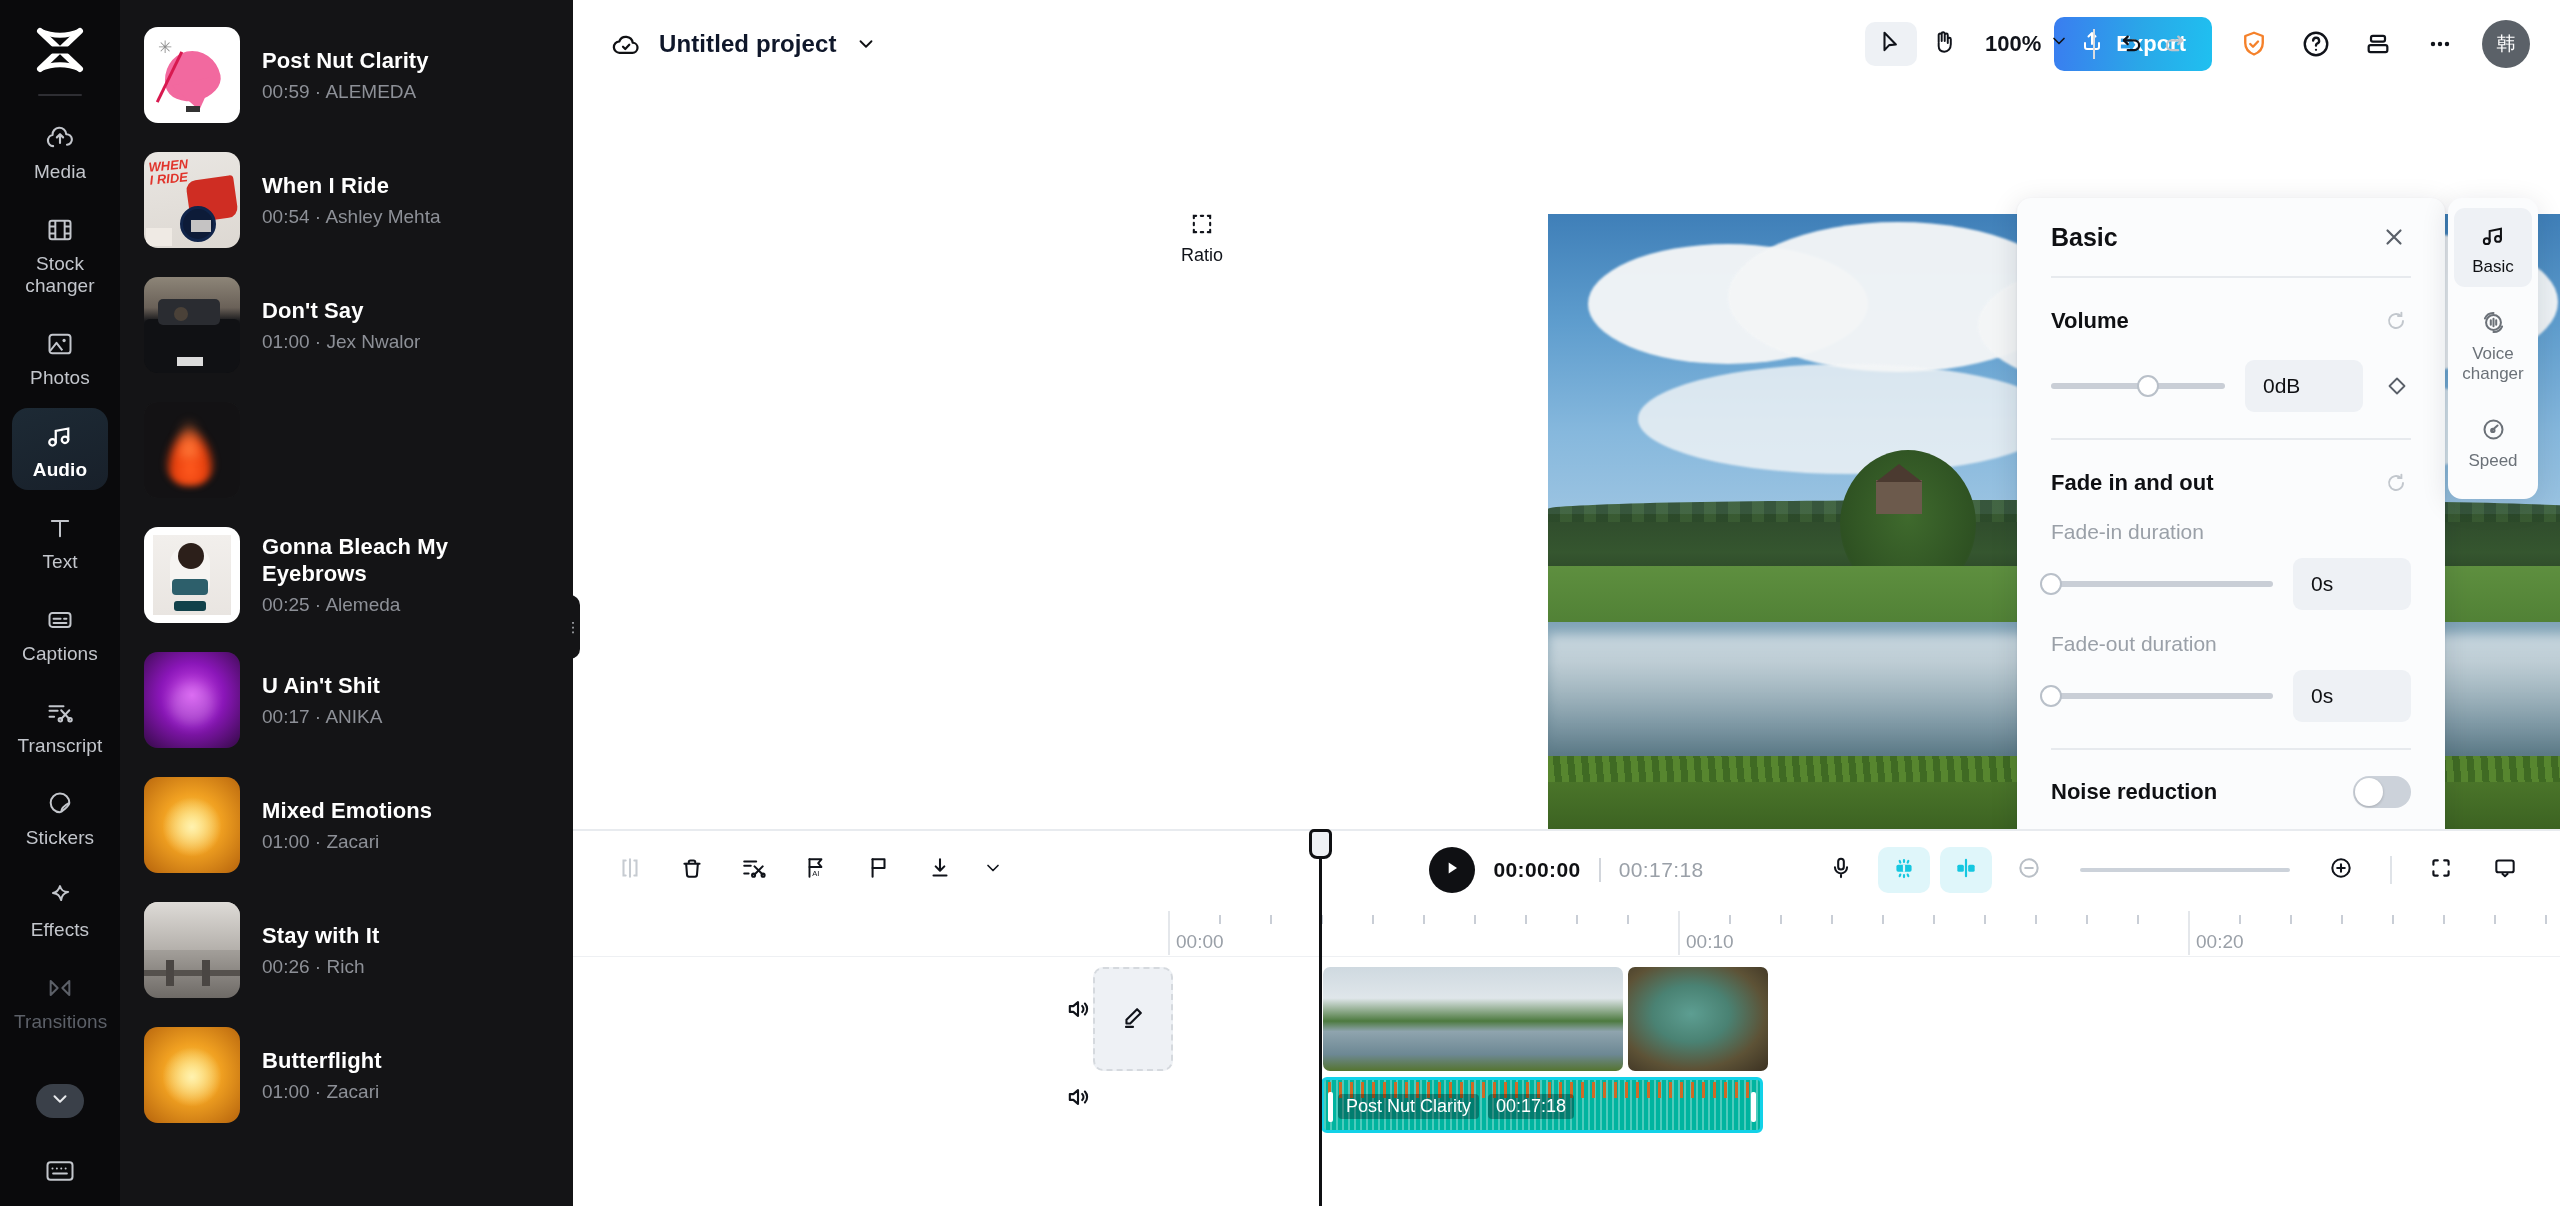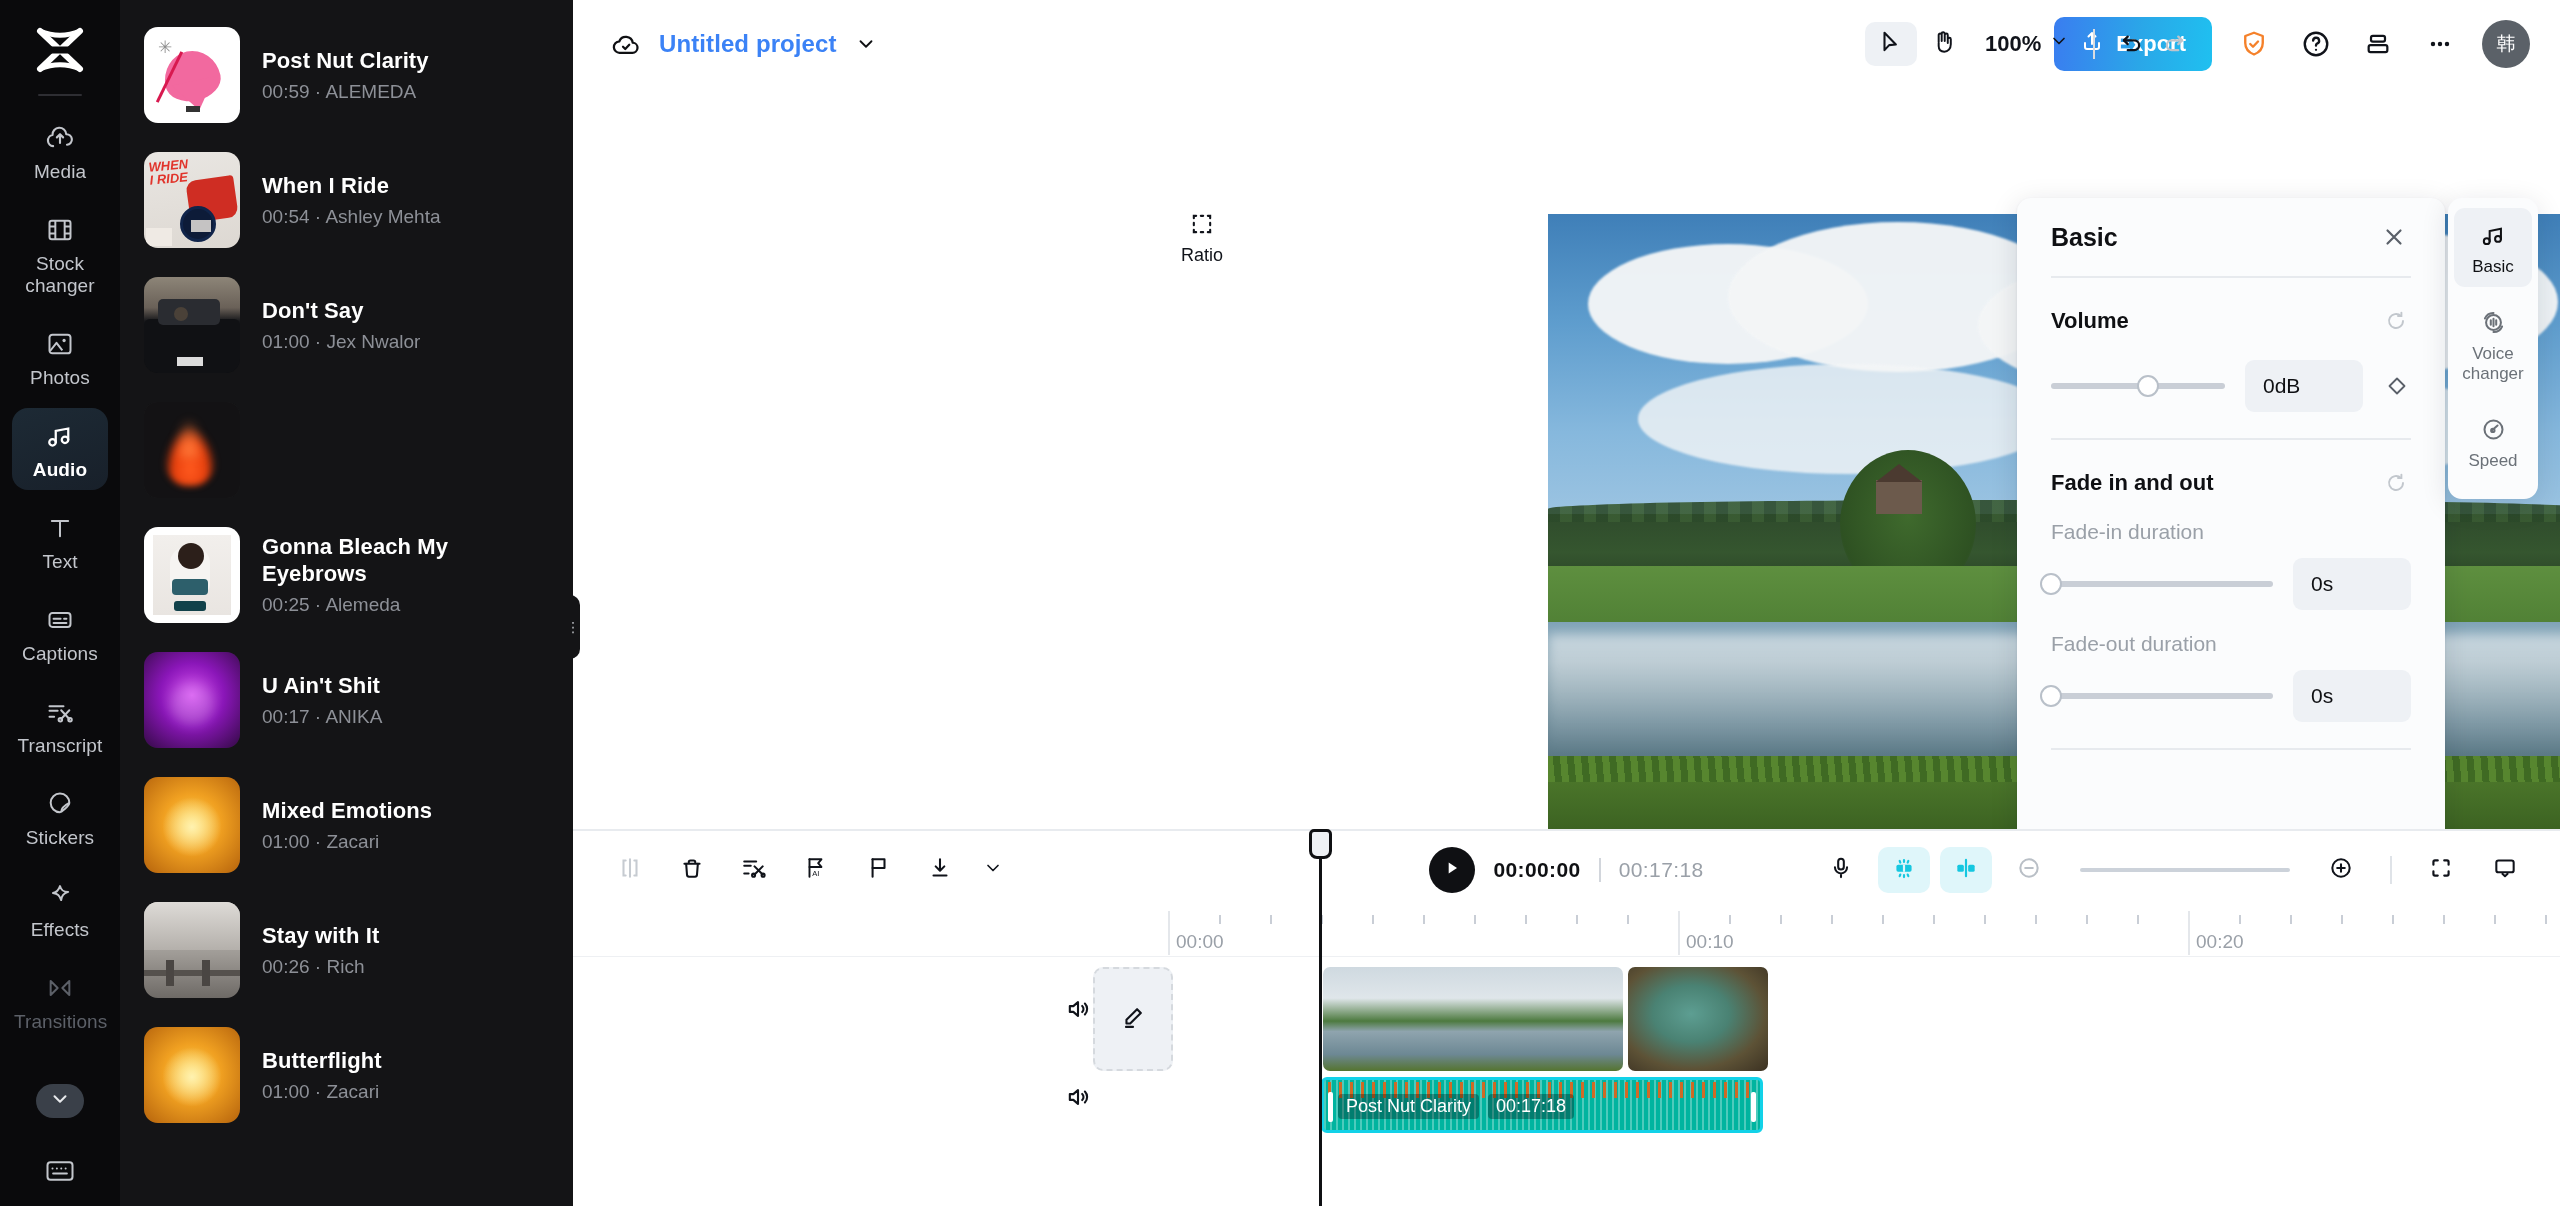--- a/index.html
+++ b/index.html
@@ -120,21 +120,21 @@
   }
   .panel-drag span{color:#b9bcc2;font-size:14px;line-height:14px;}
 
   
   .main { flex:1; height:1206px; background:#ffffff; position:relative; display:flex; flex-direction:column; min-width:0;}
 
   
   .topbar { height: 88px; flex:0 0 88px; display:flex; align-items:center; position:relative; padding: 0 30px 0 36px; }
   .tb-left { display:flex; align-items:center; gap: 16px; }
   .tb-cloud{ width:34px;height:34px;display:flex;align-items:center;justify-content:center;color:#0f1013;}
-  .tb-proj{ font-size:24px; font-weight:bold; color:#3b82f6; letter-spacing:.1px;}
+  .tb-proj{ font-size:24px; font-weight:bold; color:#0f172a; letter-spacing:.1px;}
   .tb-caret{ width:26px;height:26px;display:flex;align-items:center;justify-content:center;color:#0f1013;cursor:pointer;}
 
   .tb-center { position:absolute; left:1292px; top:0; height:88px; display:flex; align-items:center; gap: 0; justify-content: space-between; }
   .tool-btn { width:52px;height:44px;border-radius:10px;display:flex;align-items:center;justify-content:center;cursor:pointer;color:#10131a;}
   .tool-btn.sel { background:#eef1f5; }
   .zoomsel { display:flex;align-items:center;gap:8px;padding:0 10px 0 16px;cursor:pointer;color:#10131a;font-size:22px;font-weight:bold;}
   .tb-sep { width:2px;height:30px;background:#d9dce1;margin:0 14px; }
   .tb-undo{width:44px;height:44px;display:flex;align-items:center;justify-content:center;cursor:pointer;color:#10131a;}
   .tb-redo{width:44px;height:44px;display:flex;align-items:center;justify-content:center;cursor:pointer;color:#bfc4cb;}
 
@@ -734,20 +734,28 @@
           <div class="slider-row" style="margin-top:14px;">
             <div class="track">
               <div class="knob" style="left:0%;"></div>
             </div>
             <div class="numbox">0s</div>
           </div>
         </div>
 
         <div class="ins-hr"></div>
 
+        <div class="ins-sect" style="padding:26px 0;">
+          <div class="ins-row">
+            <span class="ins-lbl">Noise reduction</span>
+            <span class="toggle">
+                <span class="dot"></span>
+              </span>
+          </div>
+        </div>
 
       </div>
 
       <div class="rtabs">
         <div class="rtab active">
           <span class="rt-ico">
             <svg width="27" height="27" viewBox="0 0 24 24" fill="none" stroke="currentColor" stroke-width="1.8" stroke-linecap="round">
               <circle cx="6" cy="17" r="2.6"></circle>
                 <circle cx="16" cy="15" r="2.6"></circle>
                 <path d="M8.6 17V8l10-2v9"></path>

